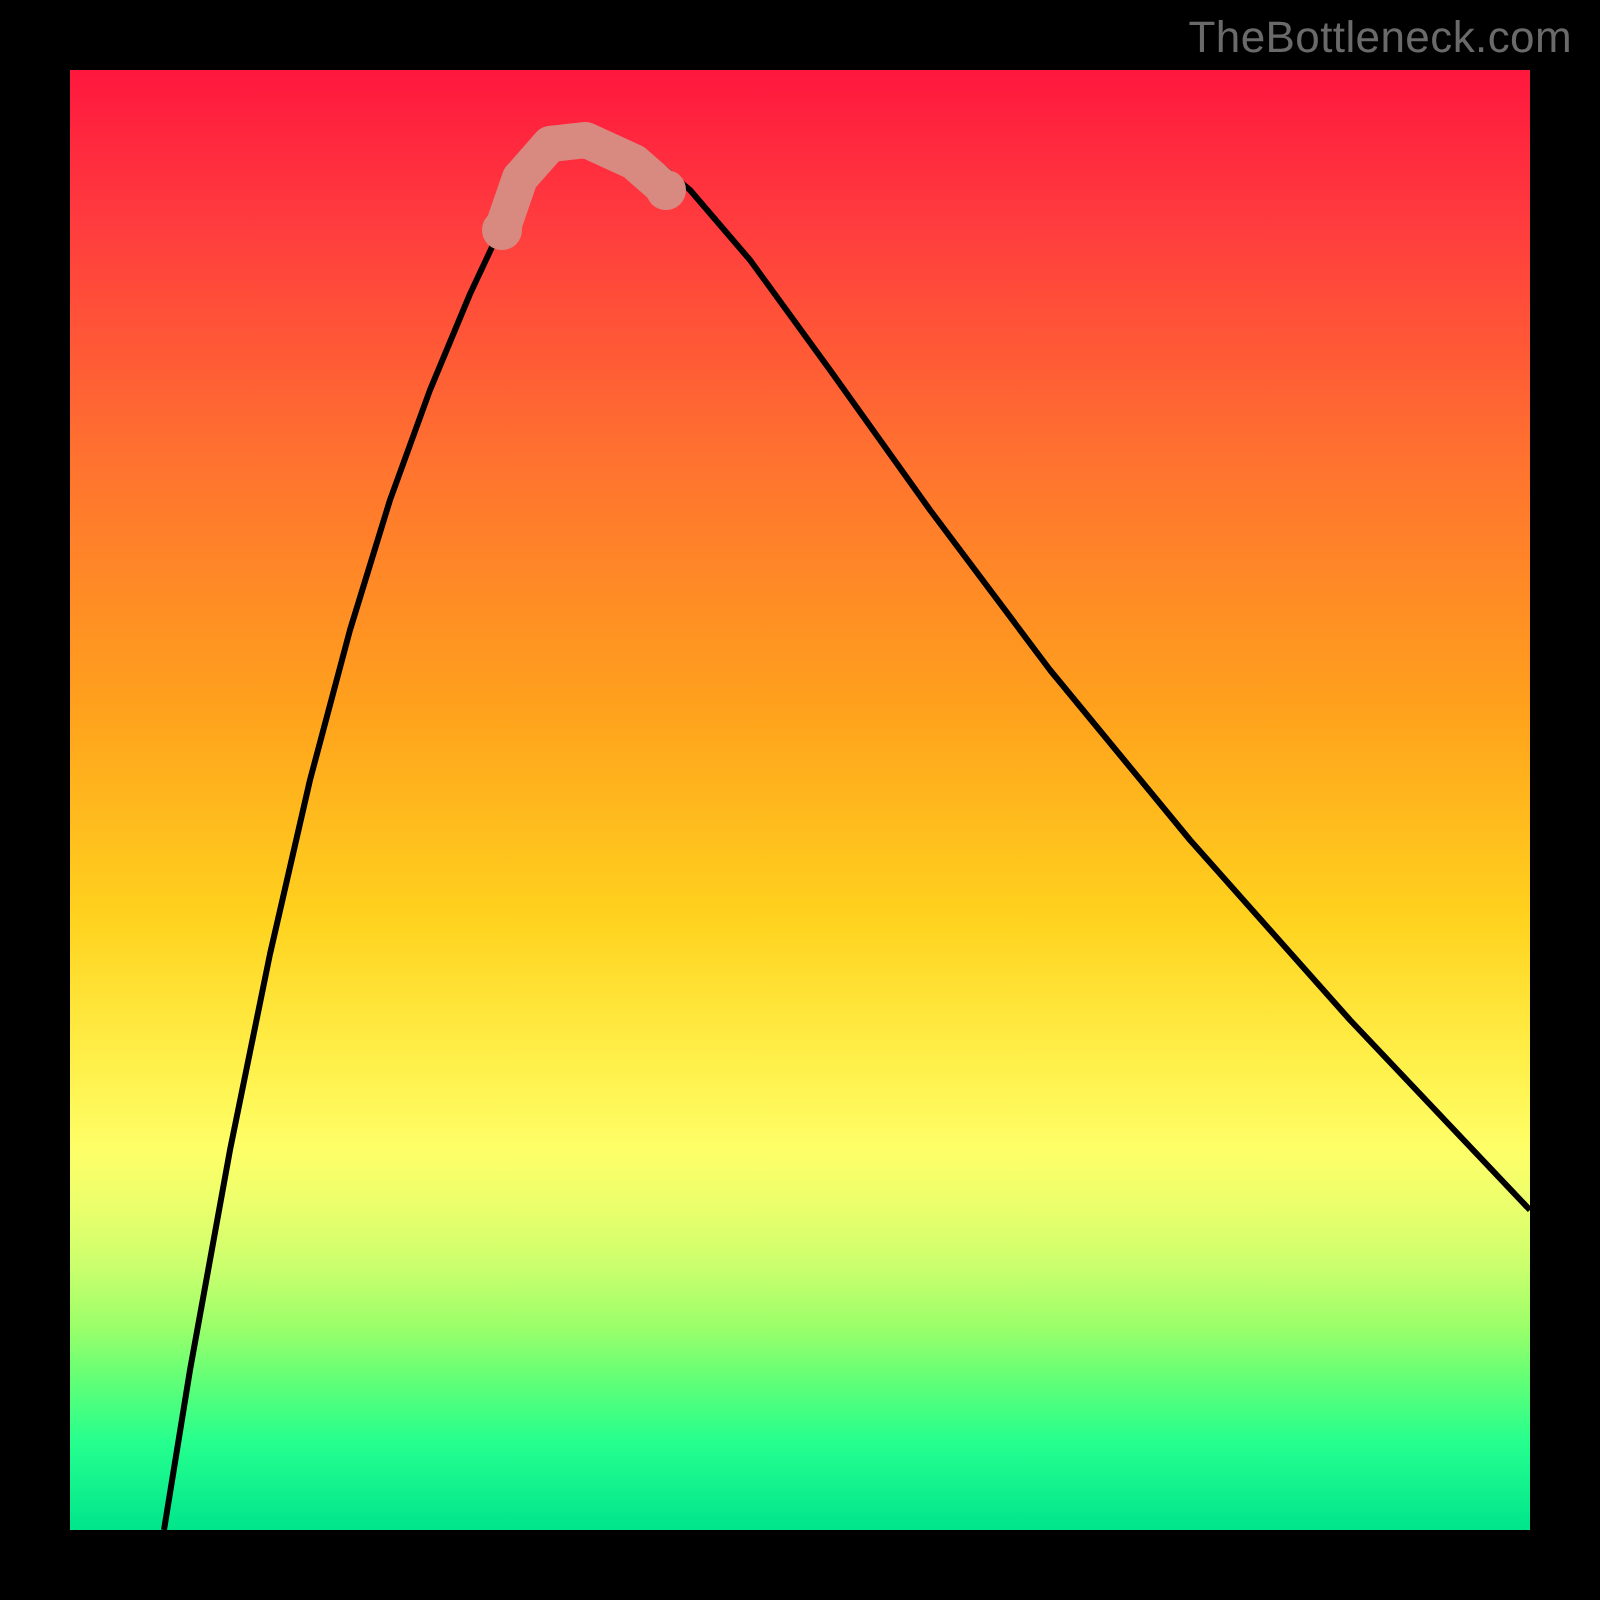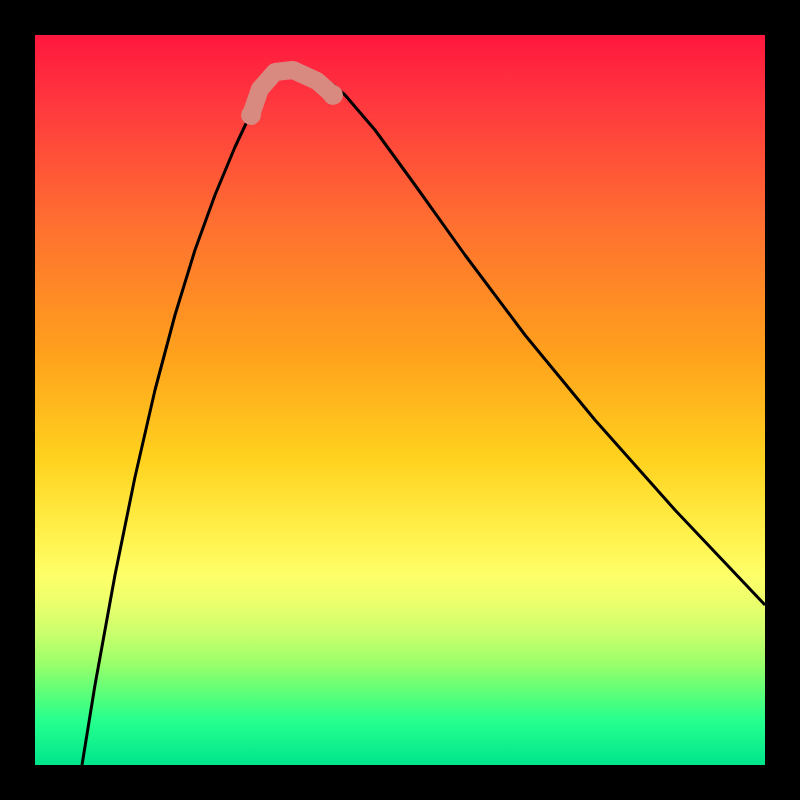--- a/index.html
+++ b/index.html
@@ -67,13 +67,14 @@
   <div class="plot-area">
     <svg class="curve-svg" viewBox="0 0 730 730" preserveAspectRatio="none">
       <g>
           <path d="M47 730 L60 650 L80 540 L100 442 L120 354.99999999999994 L140 280 L160 215 L180 160 L200 112 L215 80 L225 60 L235 45 L244 35 L255 34 L275 35 L298 50 L310 60 L340 95 L380 150 L430 220 L490 300 L560 385 L640 475 L730 570" fill="none" stroke="#000000" stroke-width="3" stroke-linejoin="round"></path>
           <path d="M216 80 L225 54 L240 37 L258 35 L282 46 L298 60" fill="none" stroke="#d88a80" stroke-width="18" stroke-linecap="round" stroke-linejoin="round"></path>
           <circle cx="216" cy="80" r="10" fill="#d88a80"></circle>
           <circle cx="298" cy="60" r="10" fill="#d88a80"></circle>
         </g>
     </svg>
   </div>
+  <div class="watermark">TheBottleneck.com</div>
 </div>
 
 </body></html>

